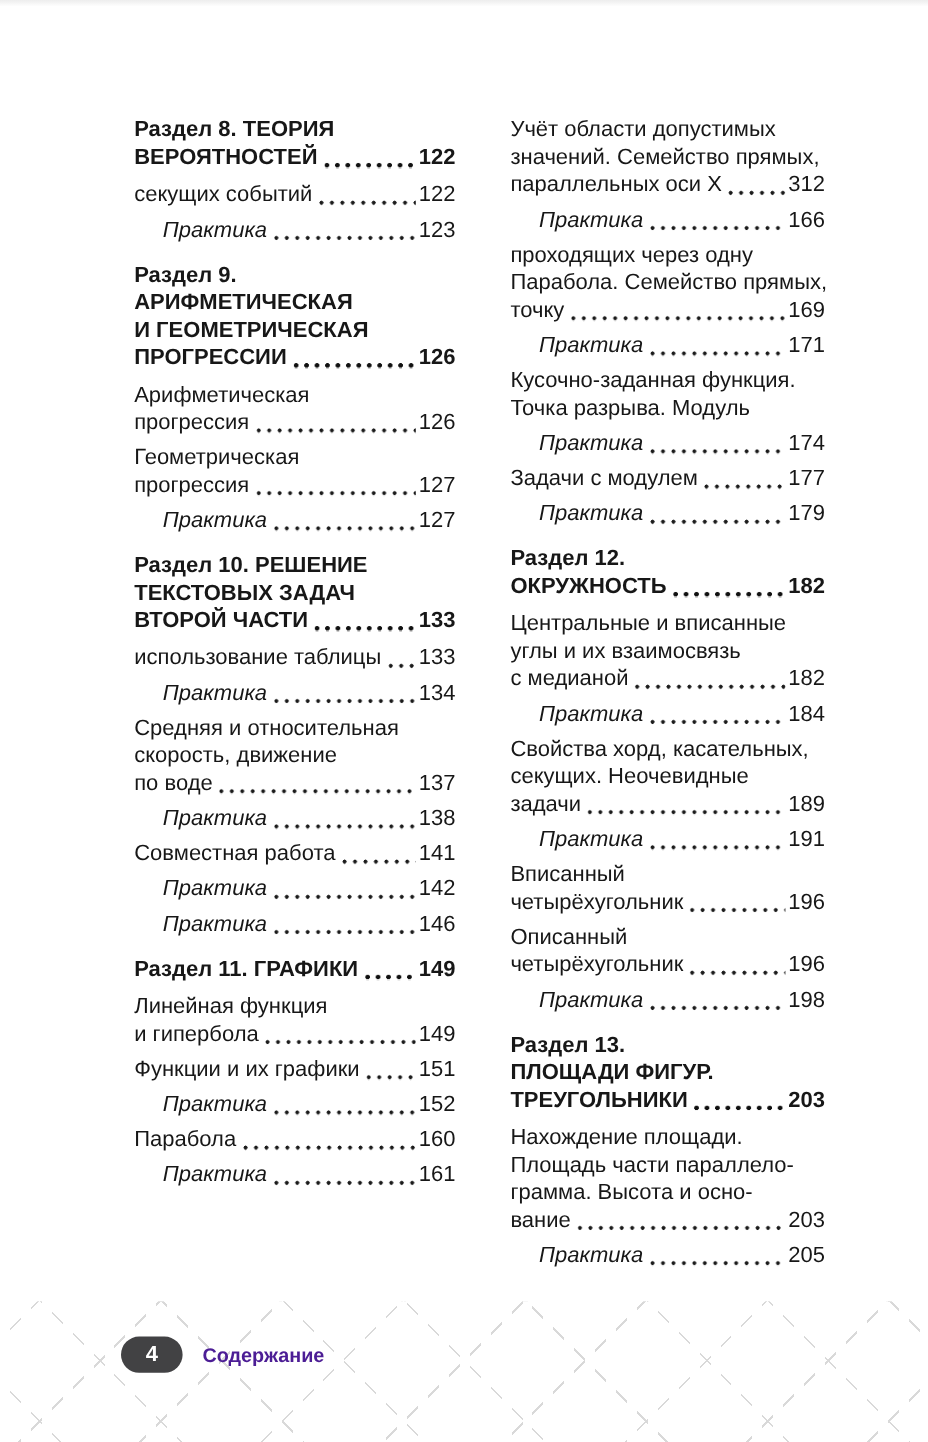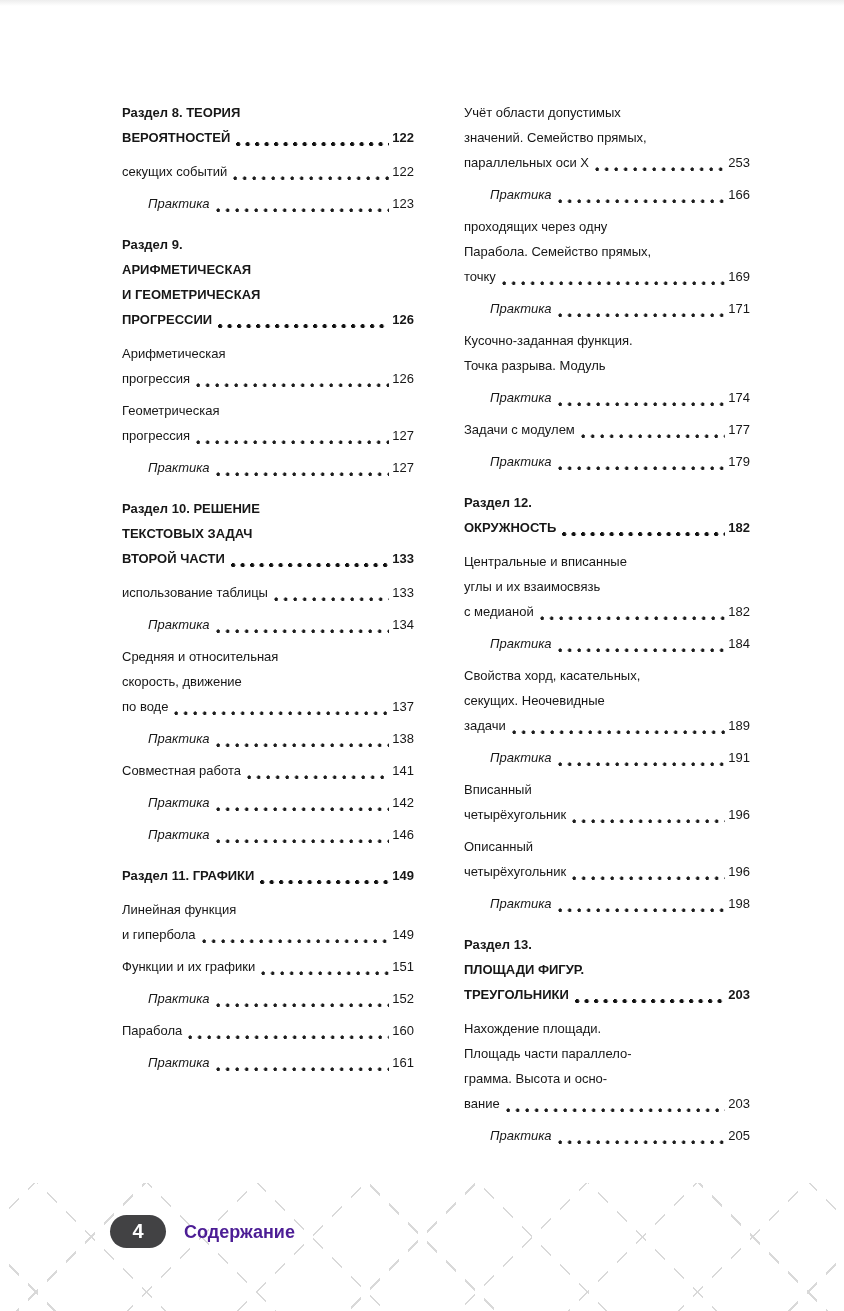--- a/index.html
+++ b/index.html
@@ -6,21 +6,21 @@
   body{
     width:844px;height:1311px;position:relative;overflow:hidden;
     background:#ffffff;
     font-family:"Liberation Sans", sans-serif;
     color:#171717;
   }
   .page-top-edge{
     position:absolute;top:0;left:0;right:0;height:6px;
     background:linear-gradient(#ededed,#ffffff);
   }
-  .col{position:absolute;top:100px;font-size:13px;line-height:25px;}
+  .col{position:absolute;top:106px;font-size:20px;line-height:25px;}
   .col-left{left:122px;width:292px;}
   .col-right{left:464px;width:286px;}
 
   .toc-item{margin:0 0 7px 0;}
   .toc-item.section{font-weight:700;margin-top:16px;margin-bottom:9px;}
   .toc-item:first-child{margin-top:0;}
   .toc-item.practice{font-style:italic;padding-left:26px;text-align:center;}
   .toc-item.practice .pg{font-style:normal;}
 
   .toc-line{display:flex;align-items:baseline;}
@@ -245,21 +245,21 @@
     <div class="toc-item entry">
       <div class="toc-line">
         <span class="toc-text">Учёт области допустимых</span>
       </div>
       <div class="toc-line">
         <span class="toc-text">значений. Семейство прямых,</span>
       </div>
       <div class="toc-line">
         <span class="toc-text">параллельных оси X</span>
         <span class="dots"></span>
-        <span class="pg">253</span>
+        <span class="pg">312</span>
       </div>
     </div>
     <div class="toc-item practice">
       <div class="toc-line">
         <span class="toc-text">Практика</span>
         <span class="dots"></span>
         <span class="pg">166</span>
       </div>
     </div>
     <div class="toc-item entry">

